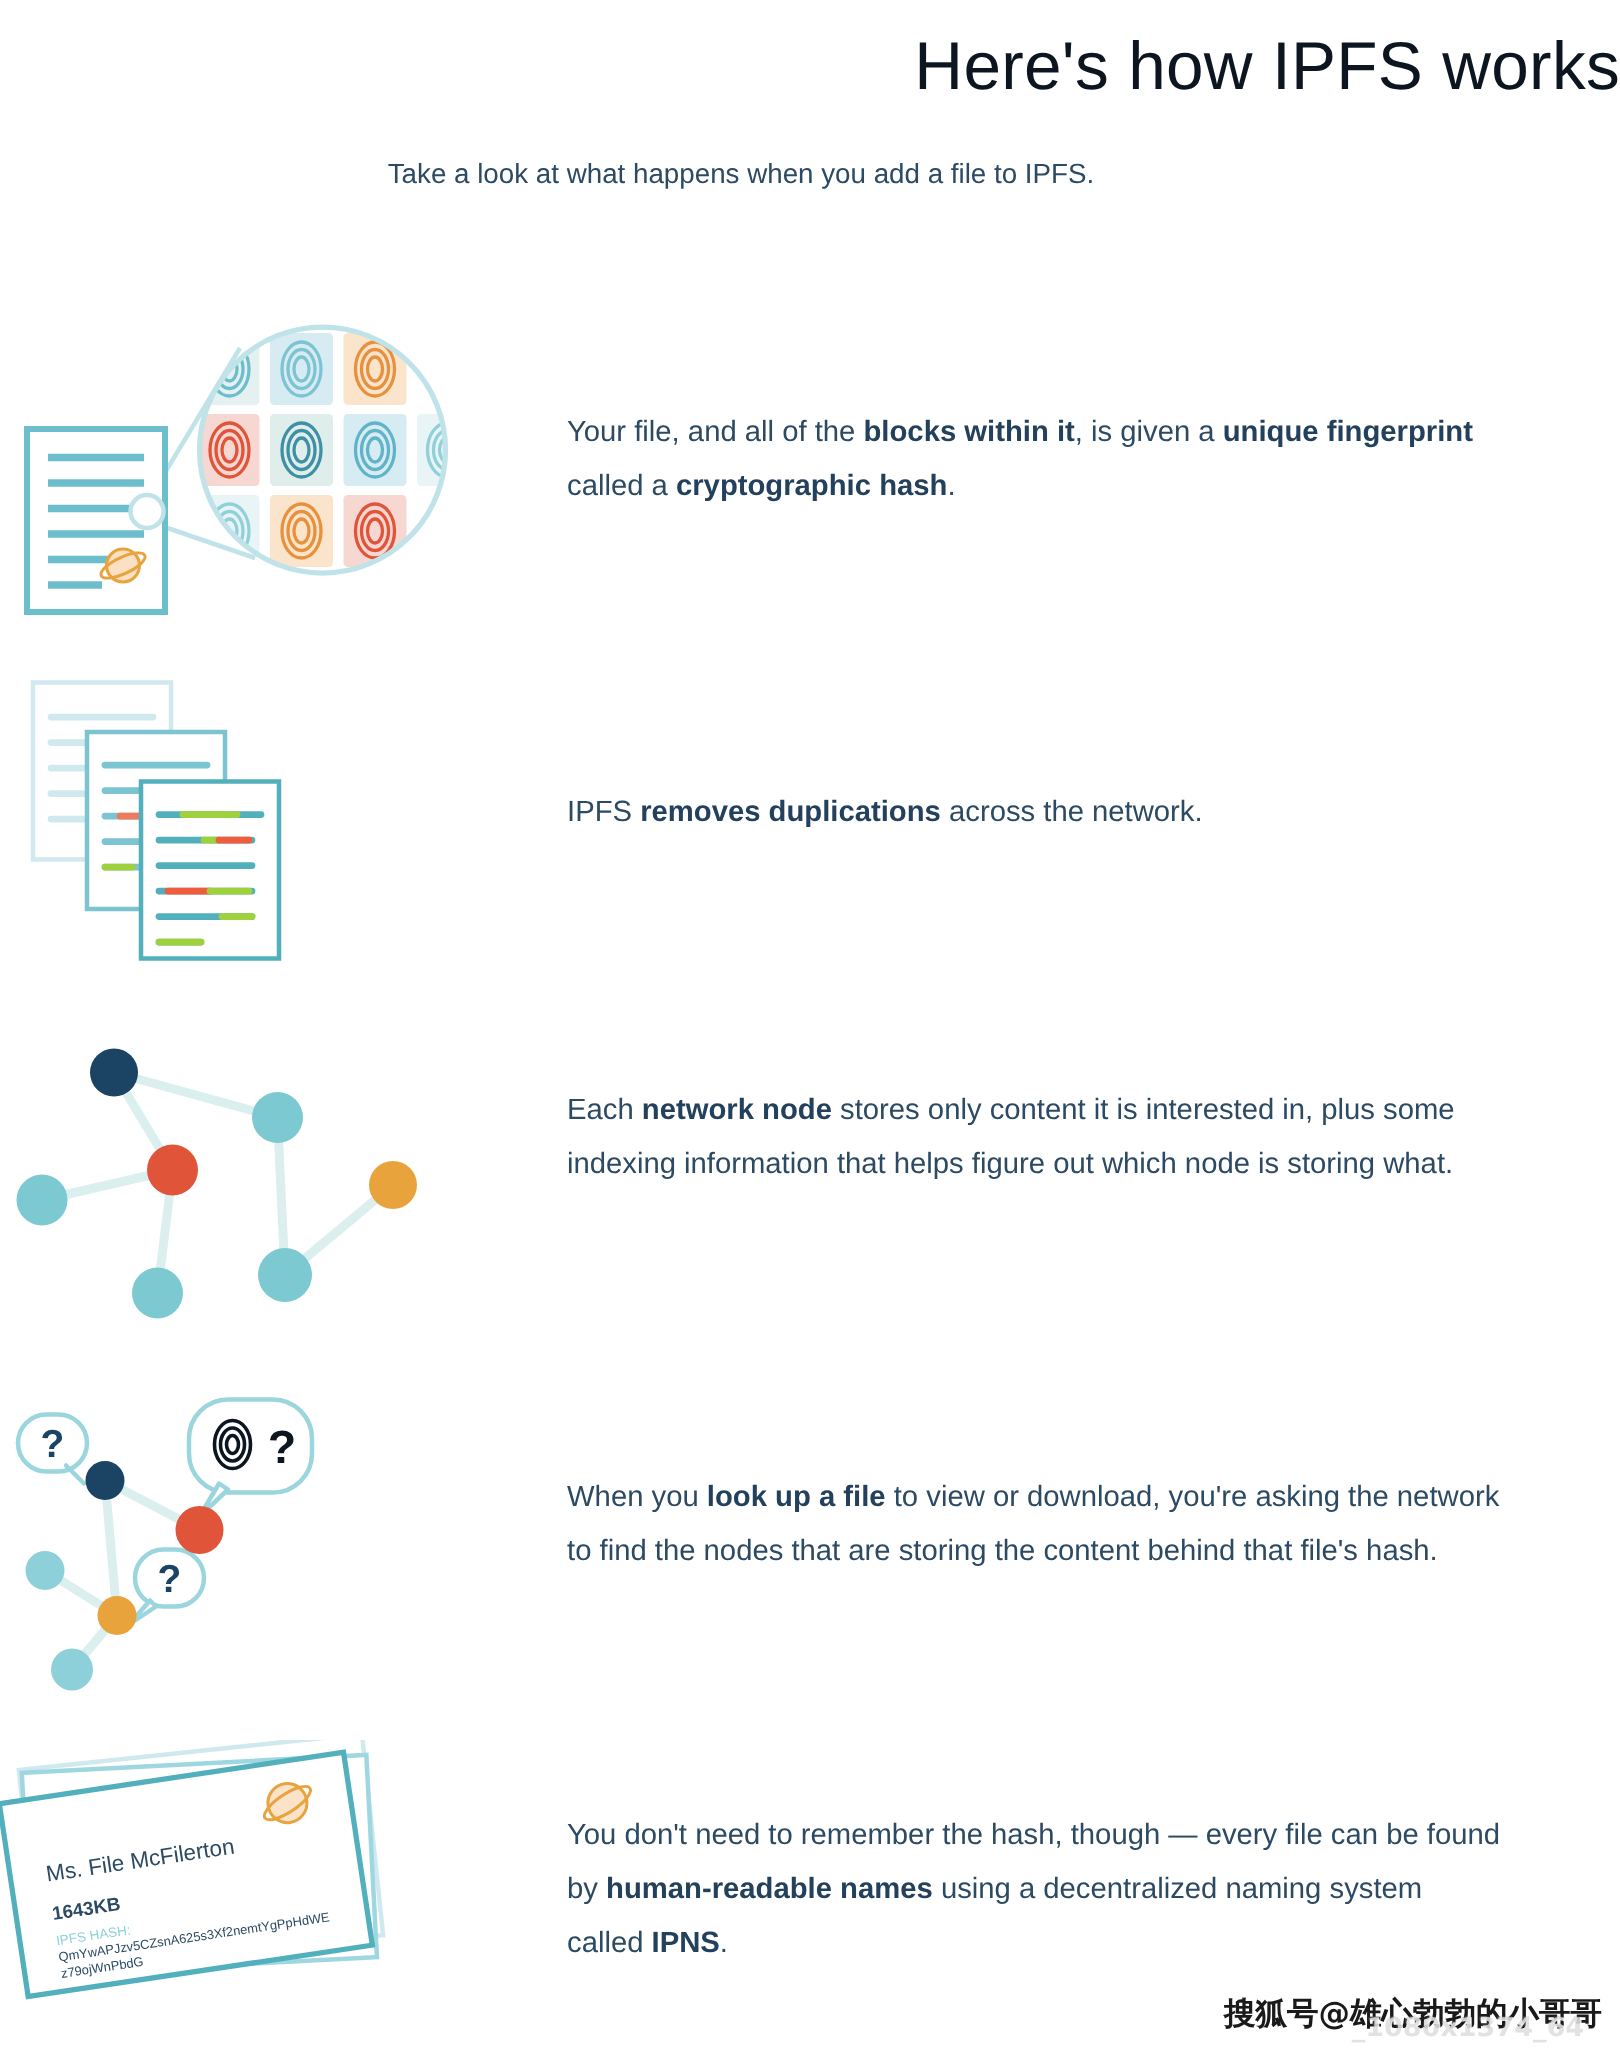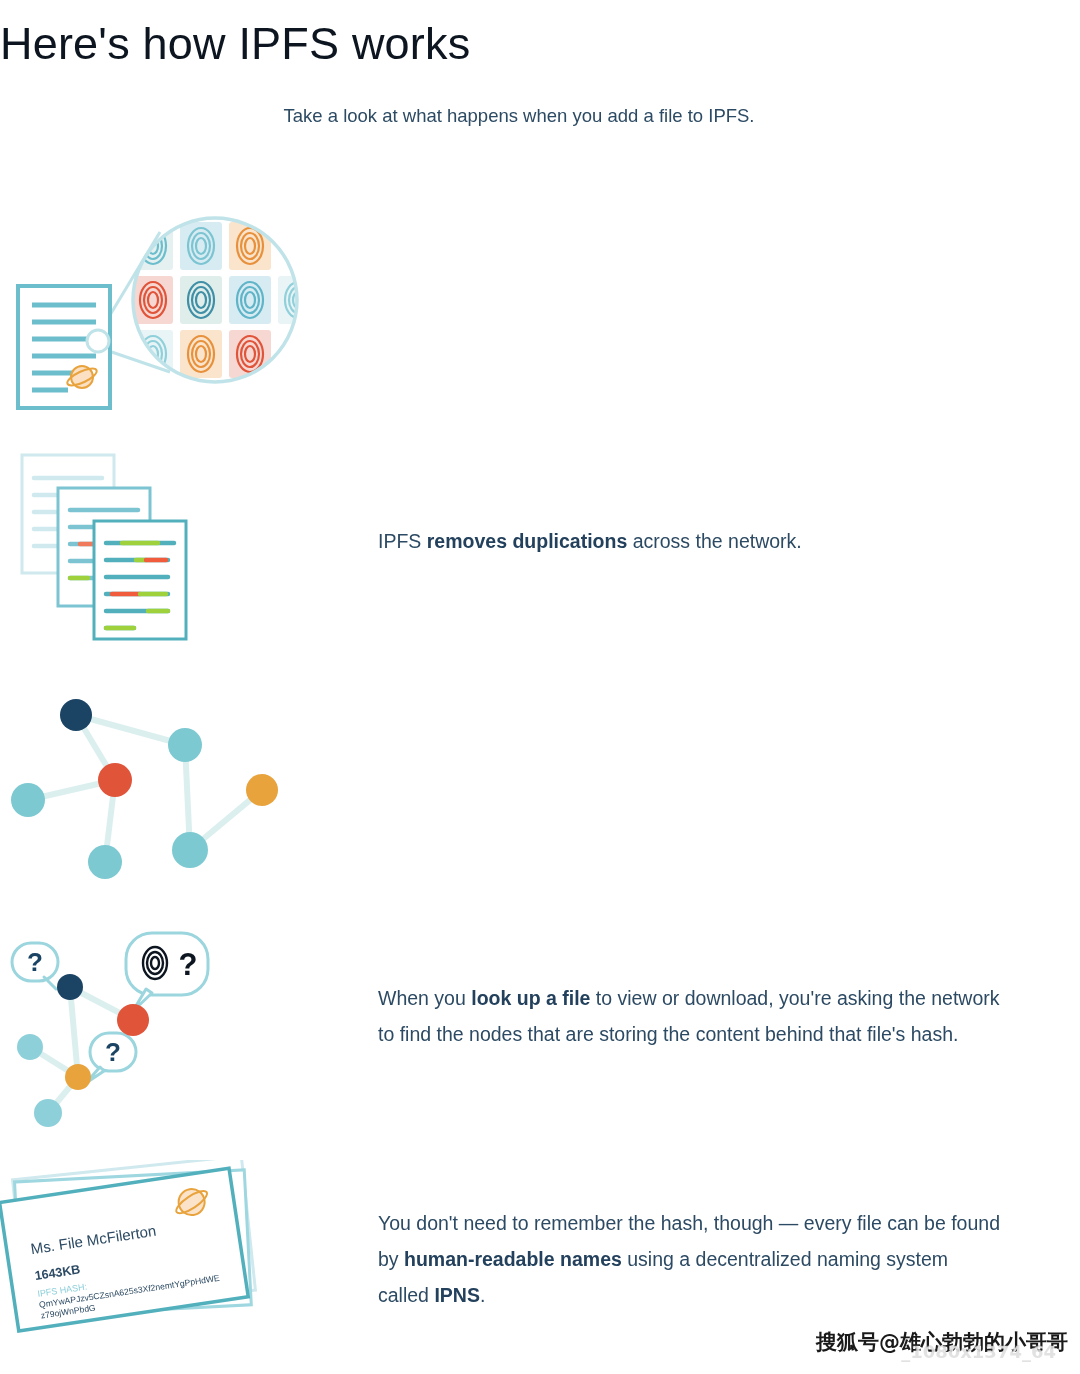--- a/index.html
+++ b/index.html
@@ -5,26 +5,26 @@
   html,body{margin:0;padding:0;}
   body{
     width:1080px;height:1374px;background:#ffffff;
     font-family:"Liberation Sans","DejaVu Sans",sans-serif;
     color:#2c4a63;position:relative;overflow:hidden;
   }
   .page{position:relative;width:1080px;height:1374px;}
 
   
   .title{
-    position:absolute;top:18px;left:0;width:1080px;text-align:left;
+    position:absolute;top:18px;left:0;width:1080px;text-align:right;
     font-size:45px;font-weight:400;color:#0d1620;letter-spacing:.2px;
   }
   .subtitle{
     position:absolute;top:105px;left:0;width:988px;text-align:center;
-    font-size:18.5px;font-weight:400;color:#2c4a63;margin-left:25px;
+    font-size:18.5px;font-weight:400;color:#2c4a63;
   }
 
   
   .row{position:absolute;left:0;width:1080px;}
   .art{position:absolute;left:0;width:370px;}
   .copy{
     position:absolute;left:378px;width:625px;
     font-size:19.5px;line-height:36px;color:#2c4a63;
   }
   .copy b{font-weight:700;color:#23415c;}
@@ -154,20 +154,23 @@
             <g stroke="#e0543a" transform="translate(250,154)">
               <ellipse rx="5" ry="8"></ellipse>
                 <ellipse rx="9" ry="13"></ellipse>
                 <ellipse rx="13" ry="18"></ellipse>
             </g>
           </g>
         </g>
         <circle cx="215" cy="100" r="82" fill="none" stroke="#bfe3e8" stroke-width="3.5"></circle>
       </svg>
     </div>
+    <div class="copy" id="copy1">
+      <span><span>Your file, and all of the </span><b>blocks within it</b><span>, is given a </span><b>unique fingerprint</b><span> called a </span><b>cryptographic hash</b><span>.</span></span>
+    </div>
   </div>
 
   <div class="row" id="row2">
     <div class="art">
       <svg width="330" height="215" viewBox="0 0 330 215">
         <rect x="22" y="10" width="92" height="118" fill="#ffffff" stroke="#cfe9ee" stroke-width="3"></rect>
         <g stroke="#cfe9ee" stroke-width="4.5" stroke-linecap="round">
           <line x1="34" y1="33" x2="102" y2="33"></line>
           <line x1="34" y1="50" x2="96" y2="50"></line>
           <line x1="34" y1="67" x2="96" y2="67"></line>
@@ -223,20 +226,23 @@
           <line x1="190" y1="160" x2="262" y2="100"></line>
         </g>
         <circle cx="76" cy="25" r="16" fill="#1a4364"></circle>
         <circle cx="185" cy="55" r="17" fill="#7cc9d2"></circle>
         <circle cx="115" cy="90" r="17" fill="#e0543a"></circle>
         <circle cx="28" cy="110" r="17" fill="#7cc9d2"></circle>
         <circle cx="105" cy="172" r="17" fill="#7cc9d2"></circle>
         <circle cx="190" cy="160" r="18" fill="#7cc9d2"></circle>
         <circle cx="262" cy="100" r="16" fill="#e8a33d"></circle>
       </svg>
+    </div>
+    <div class="copy" id="copy3">
+      <span><span>Each </span><b>network node</b><span> stores only content it is interested in, plus some indexing information that helps figure out which node is storing what.</span></span>
     </div>
   </div>
 
   <div class="row" id="row4">
     <div class="art">
       <svg width="330" height="210" viewBox="0 0 330 210">
         <g stroke="#dcefef" stroke-width="6" stroke-linecap="round">
           <line x1="70" y1="62" x2="133" y2="95"></line>
           <line x1="70" y1="62" x2="78" y2="152"></line>
           <line x1="78" y1="152" x2="30" y2="122"></line>

